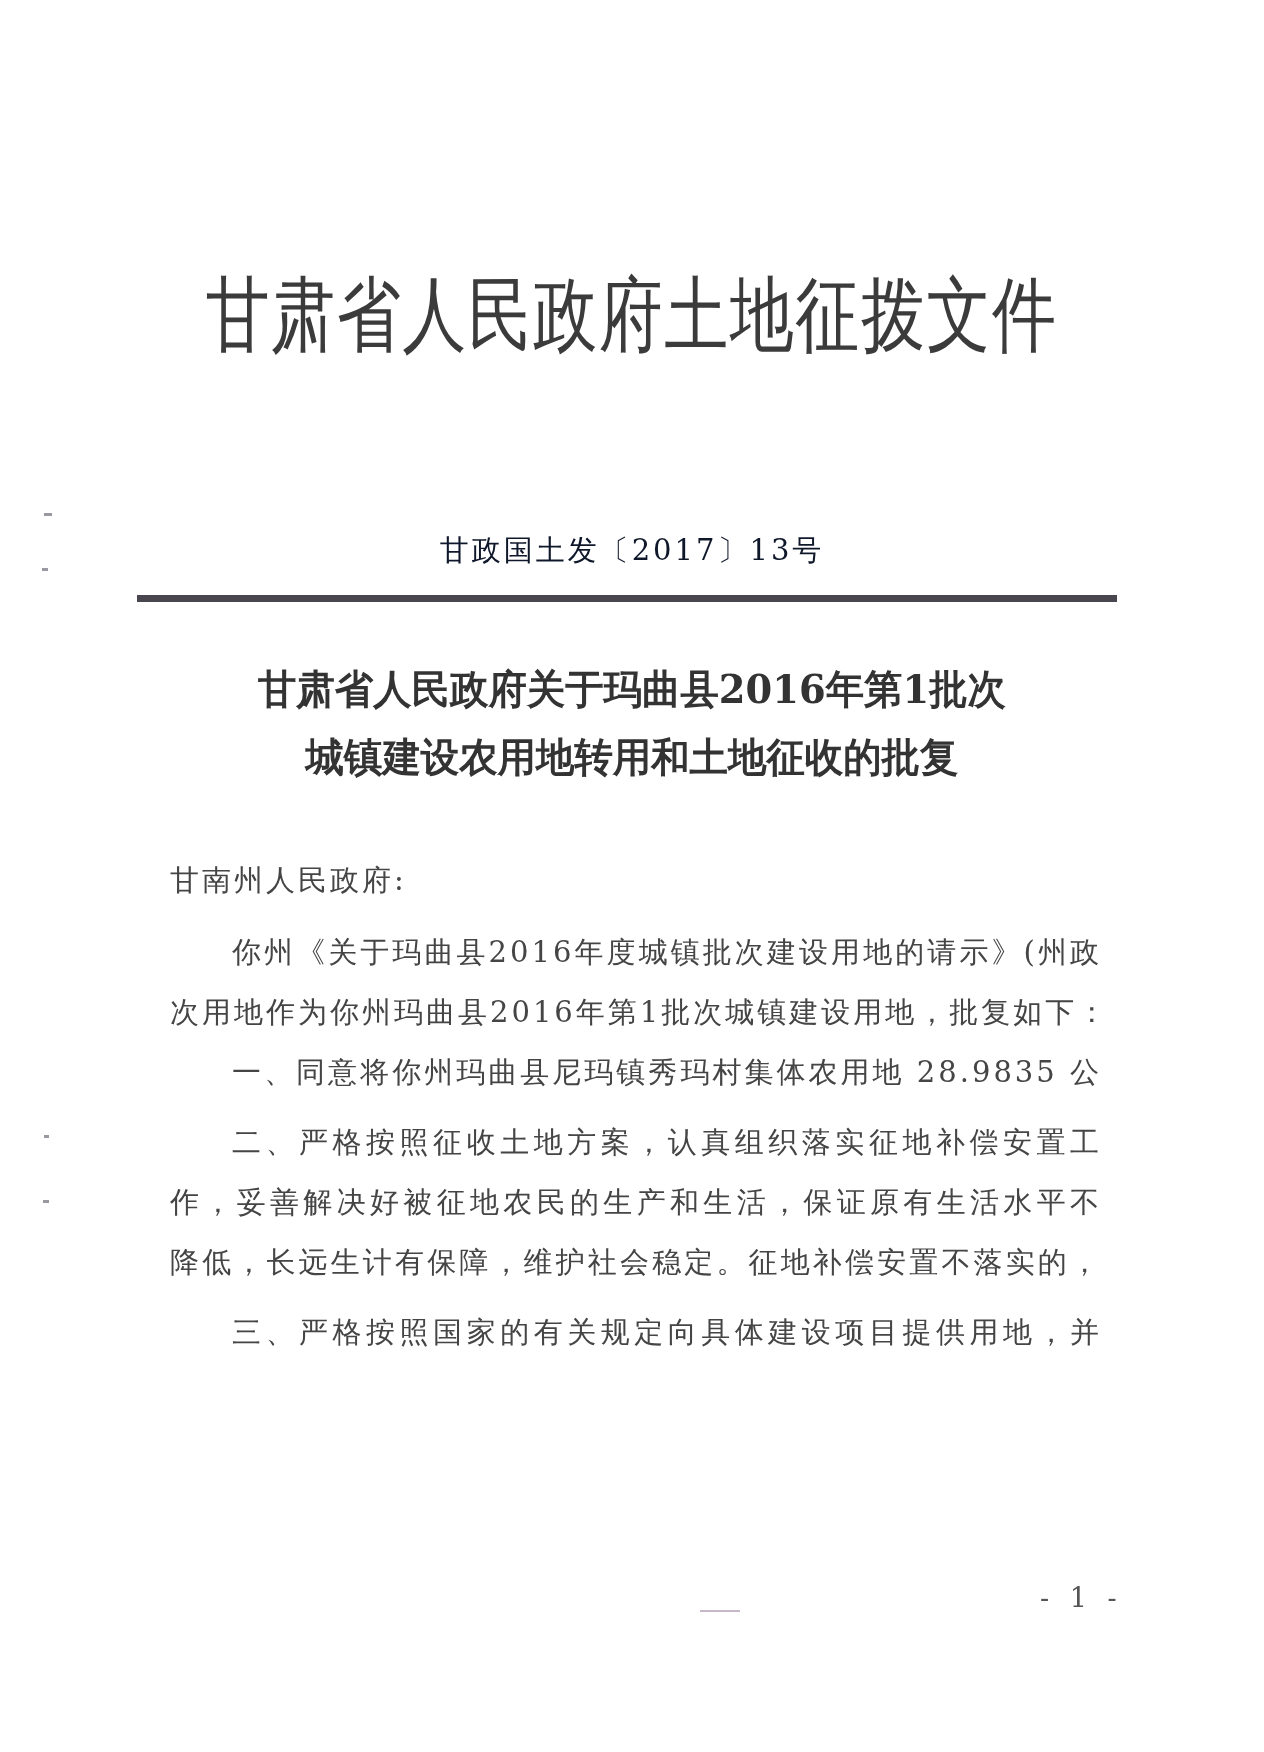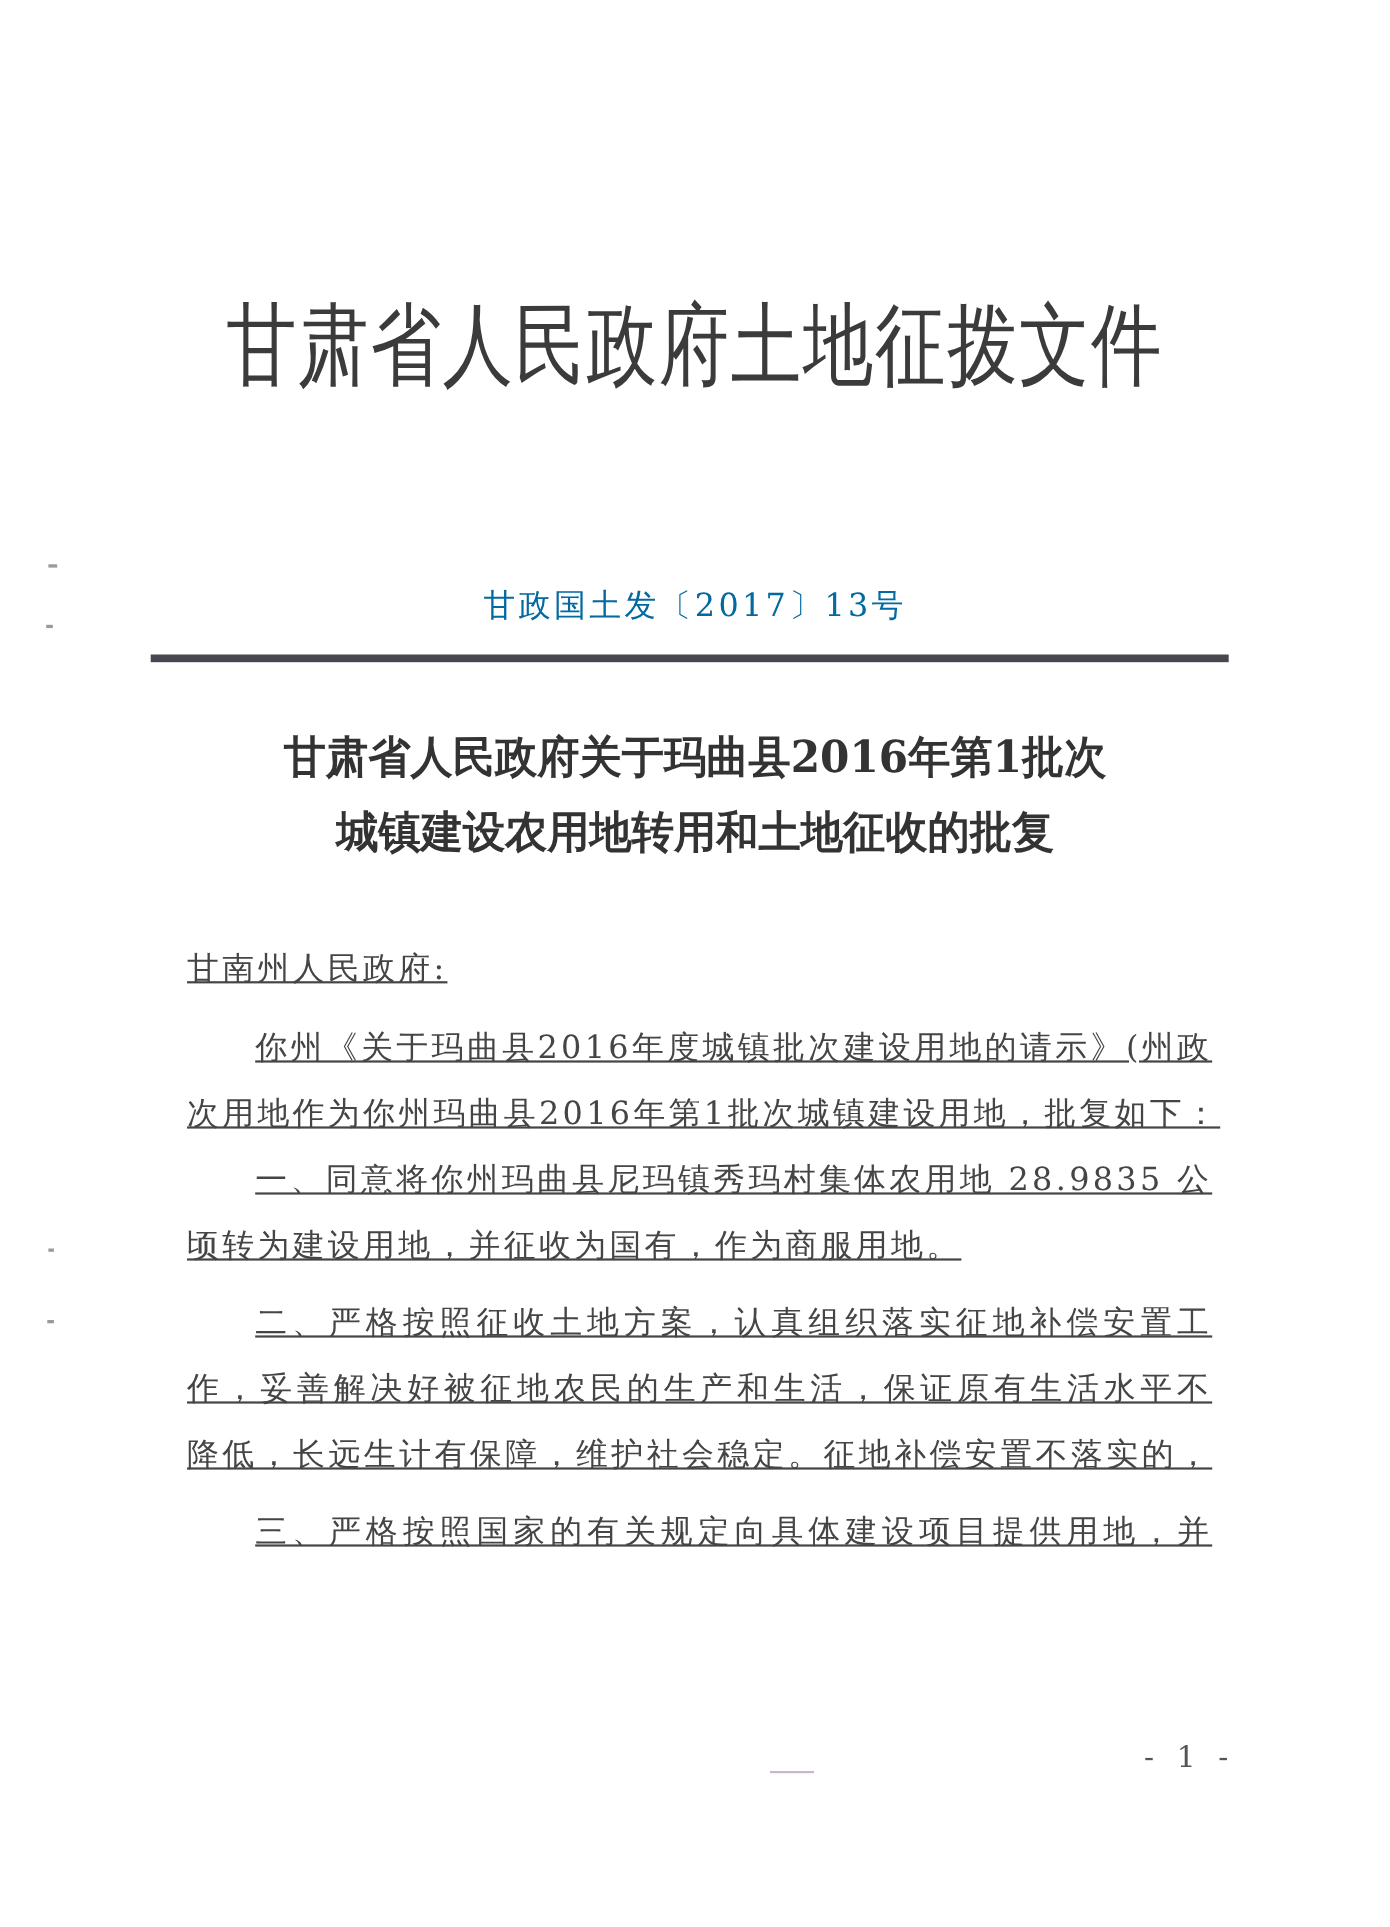--- a/index.html
+++ b/index.html
@@ -18,21 +18,21 @@
     font-size: 82px; line-height: 110px;
     color: #3b3b3b;
     letter-spacing: 2px;
     transform: scaleX(0.78);
     transform-origin: 630px 50%;
   }
   .docnum {
     position: absolute; left: 0; top: 530px; width: 1264px;
     text-align: center;
     font-size: 29px; line-height: 40px;
-    color: #0369a1;
+    color: #0f172a;
     letter-spacing: 3px;
   }
   .rule {
     position: absolute; left: 137px; top: 595px;
     width: 980px; height: 7px;
     background: #4a4650;
   }
   .title {
     position: absolute; left: 0; top: 655px; width: 1264px;
     text-align: center;
@@ -45,21 +45,20 @@
   .body {
     position: absolute; left: 170px; top: 850px; width: 932px;
     font-size: 29px; color: #454545;
   }
   .line {
     height: 60px; line-height: 60px;
     white-space: nowrap;
     letter-spacing: 3px;
     text-align: justify;
     text-align-last: justify;
-    text-decoration: underline;
   }
   .line.last { text-align-last: left; }
   .line.indent { padding-left: 62px; }
   .pageno {
     position: absolute; left: 1040px; top: 1582px;
     font-size: 27px; color: #555;
     letter-spacing: 6px;
   }
   .speck { position: absolute; background: #9a98a0; }
 </style>
@@ -74,21 +73,20 @@
   <div class="title">
     <div>甘肃省人民政府关于玛曲县2016年第1批次</div>
     <div>城镇建设农用地转用和土地征收的批复</div>
   </div>
 
   <div class="body">
     <div class="line last" style="margin-bottom:12px;">甘南州人民政府:</div>
     <div class="line indent">你州《关于玛曲县2016年度城镇批次建设用地的请示》(州政</div>
     <div class="line">次用地作为你州玛曲县2016年第1批次城镇建设用地，批复如下：</div>
     <div class="line indent">一、同意将你州玛曲县尼玛镇秀玛村集体农用地 28.9835 公</div>
-    <div class="line last">顷转为建设用地，并征收为国有，作为商服用地。</div>
     <div class="line indent" style="margin-top:10px;">二、严格按照征收土地方案，认真组织落实征地补偿安置工</div>
     <div class="line">作，妥善解决好被征地农民的生产和生活，保证原有生活水平不</div>
     <div class="line">降低，长远生计有保障，维护社会稳定。征地补偿安置不落实的，</div>
     <div class="line indent" style="margin-top:10px;">三、严格按照国家的有关规定向具体建设项目提供用地，并</div>
   </div>
 
   <div class="pageno">- 1 -</div>
 
   <div class="speck" style="left:44px;top:513px;width:8px;height:3px;"></div>
   <div class="speck" style="left:42px;top:568px;width:6px;height:3px;"></div>

